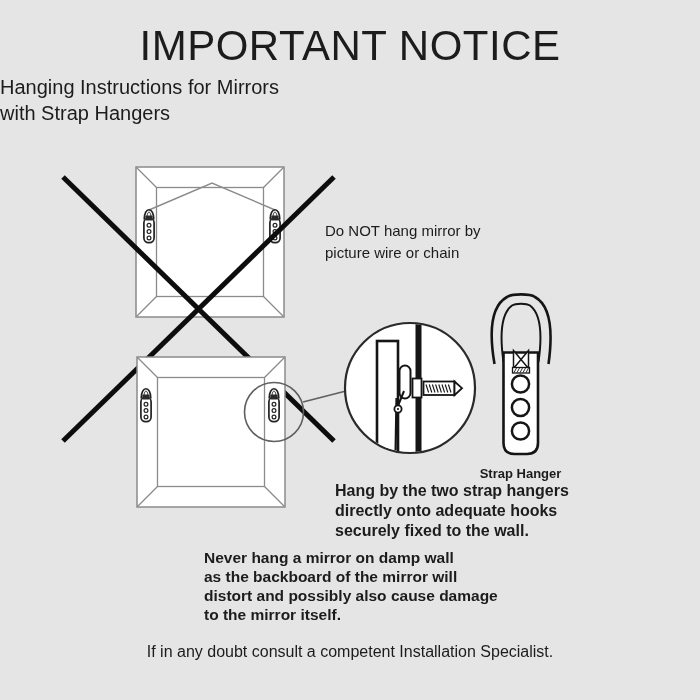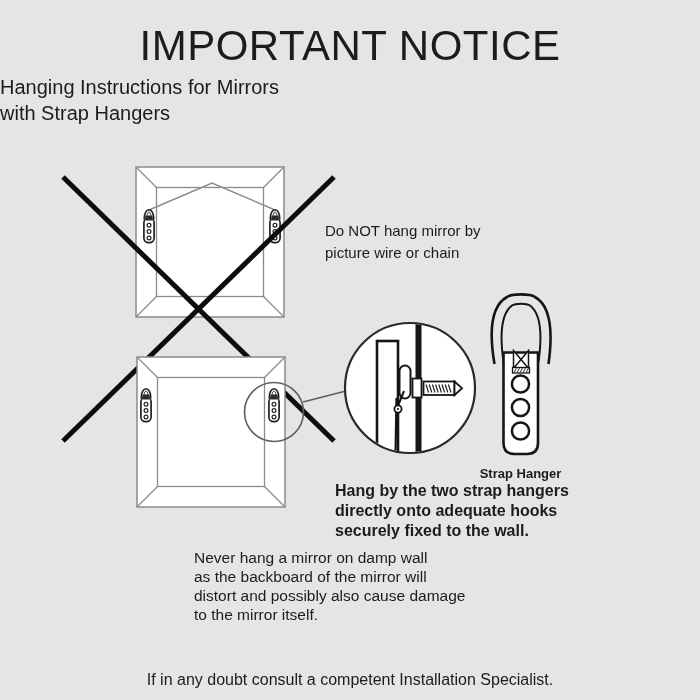--- a/index.html
+++ b/index.html
@@ -18,25 +18,25 @@
   }
   #wire-warning{
     top:212px;left:325px;width:240px;
     font-size:15px;line-height:22px;white-space:pre;margin-top:8px;
   }
   #hang-instruction{
     top:481px;left:335px;width:280px;
     font-size:16px;font-weight:bold;line-height:20px;white-space:pre;
   }
   #damp-warning{
-    top:548px;left:194px;width:350px;
-    font-size:15.5px;font-weight:normal;line-height:19px;white-space:pre;
+    top:548px;left:204px;width:350px;
+    font-size:15.5px;font-weight:bold;line-height:19px;white-space:pre;
   }
   #footer-note{
-    top:671px;left:0;width:700px;text-align:center;
+    top:643px;left:0;width:700px;text-align:center;
     font-size:16px;white-space:pre;
   }
   #strap-hanger-caption{
     top:458px;left:450px;width:141px;text-align:center;
     font-size:13px;font-weight:bold;white-space:pre;margin-top:8px;
   }
   #diagram-svg{top:0;left:0;}
 </style>
 </head>
 <body>

